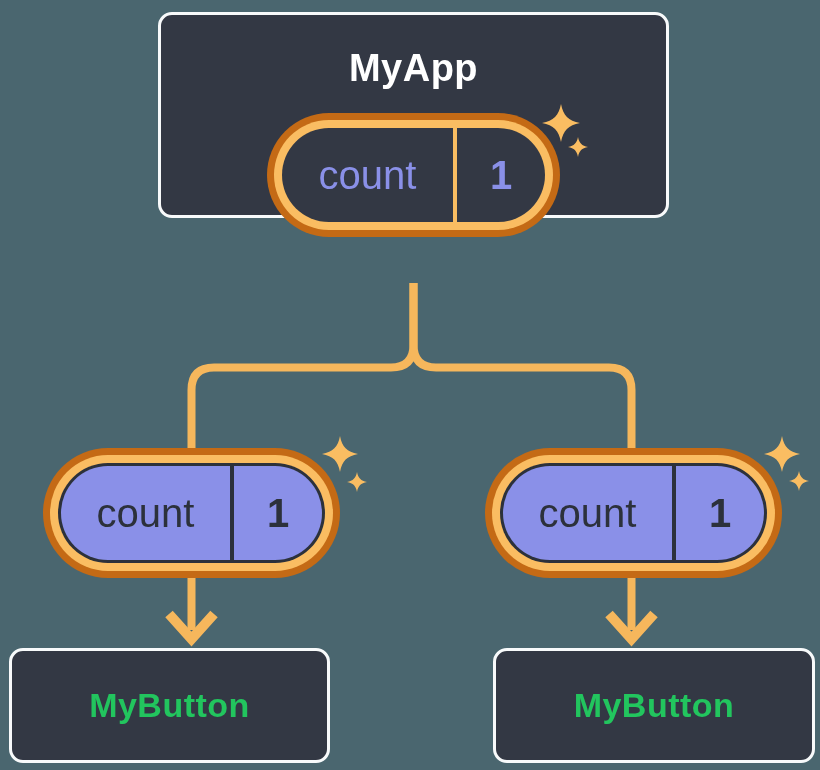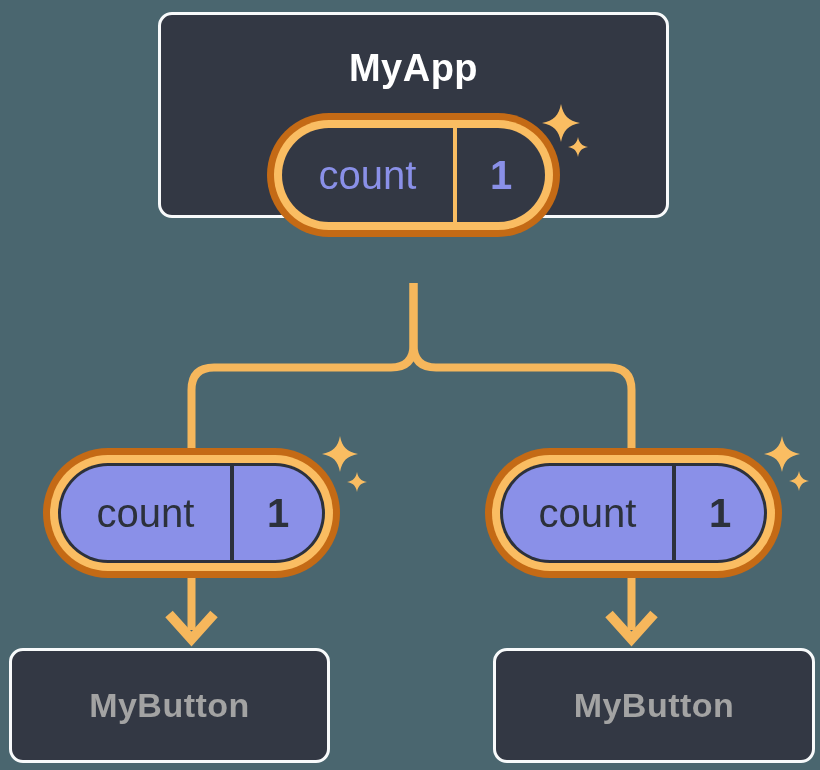--- a/index.html
+++ b/index.html
@@ -56,21 +56,21 @@
     font-size: 38px;
     font-weight: 700;
     letter-spacing: 0.5px;
   }
   .node-btn-label {
     position: absolute;
     inset: 0;
     display: flex;
     align-items: center;
     justify-content: center;
-    color: #a3a3a3;
+    color: #22c55e;
     font-size: 34px;
     font-weight: 700;
     letter-spacing: 0.5px;
   }
 
   
   .tpill {
     position: absolute;
     left: 267px; top: 113px;
     width: 293px; height: 124px;

